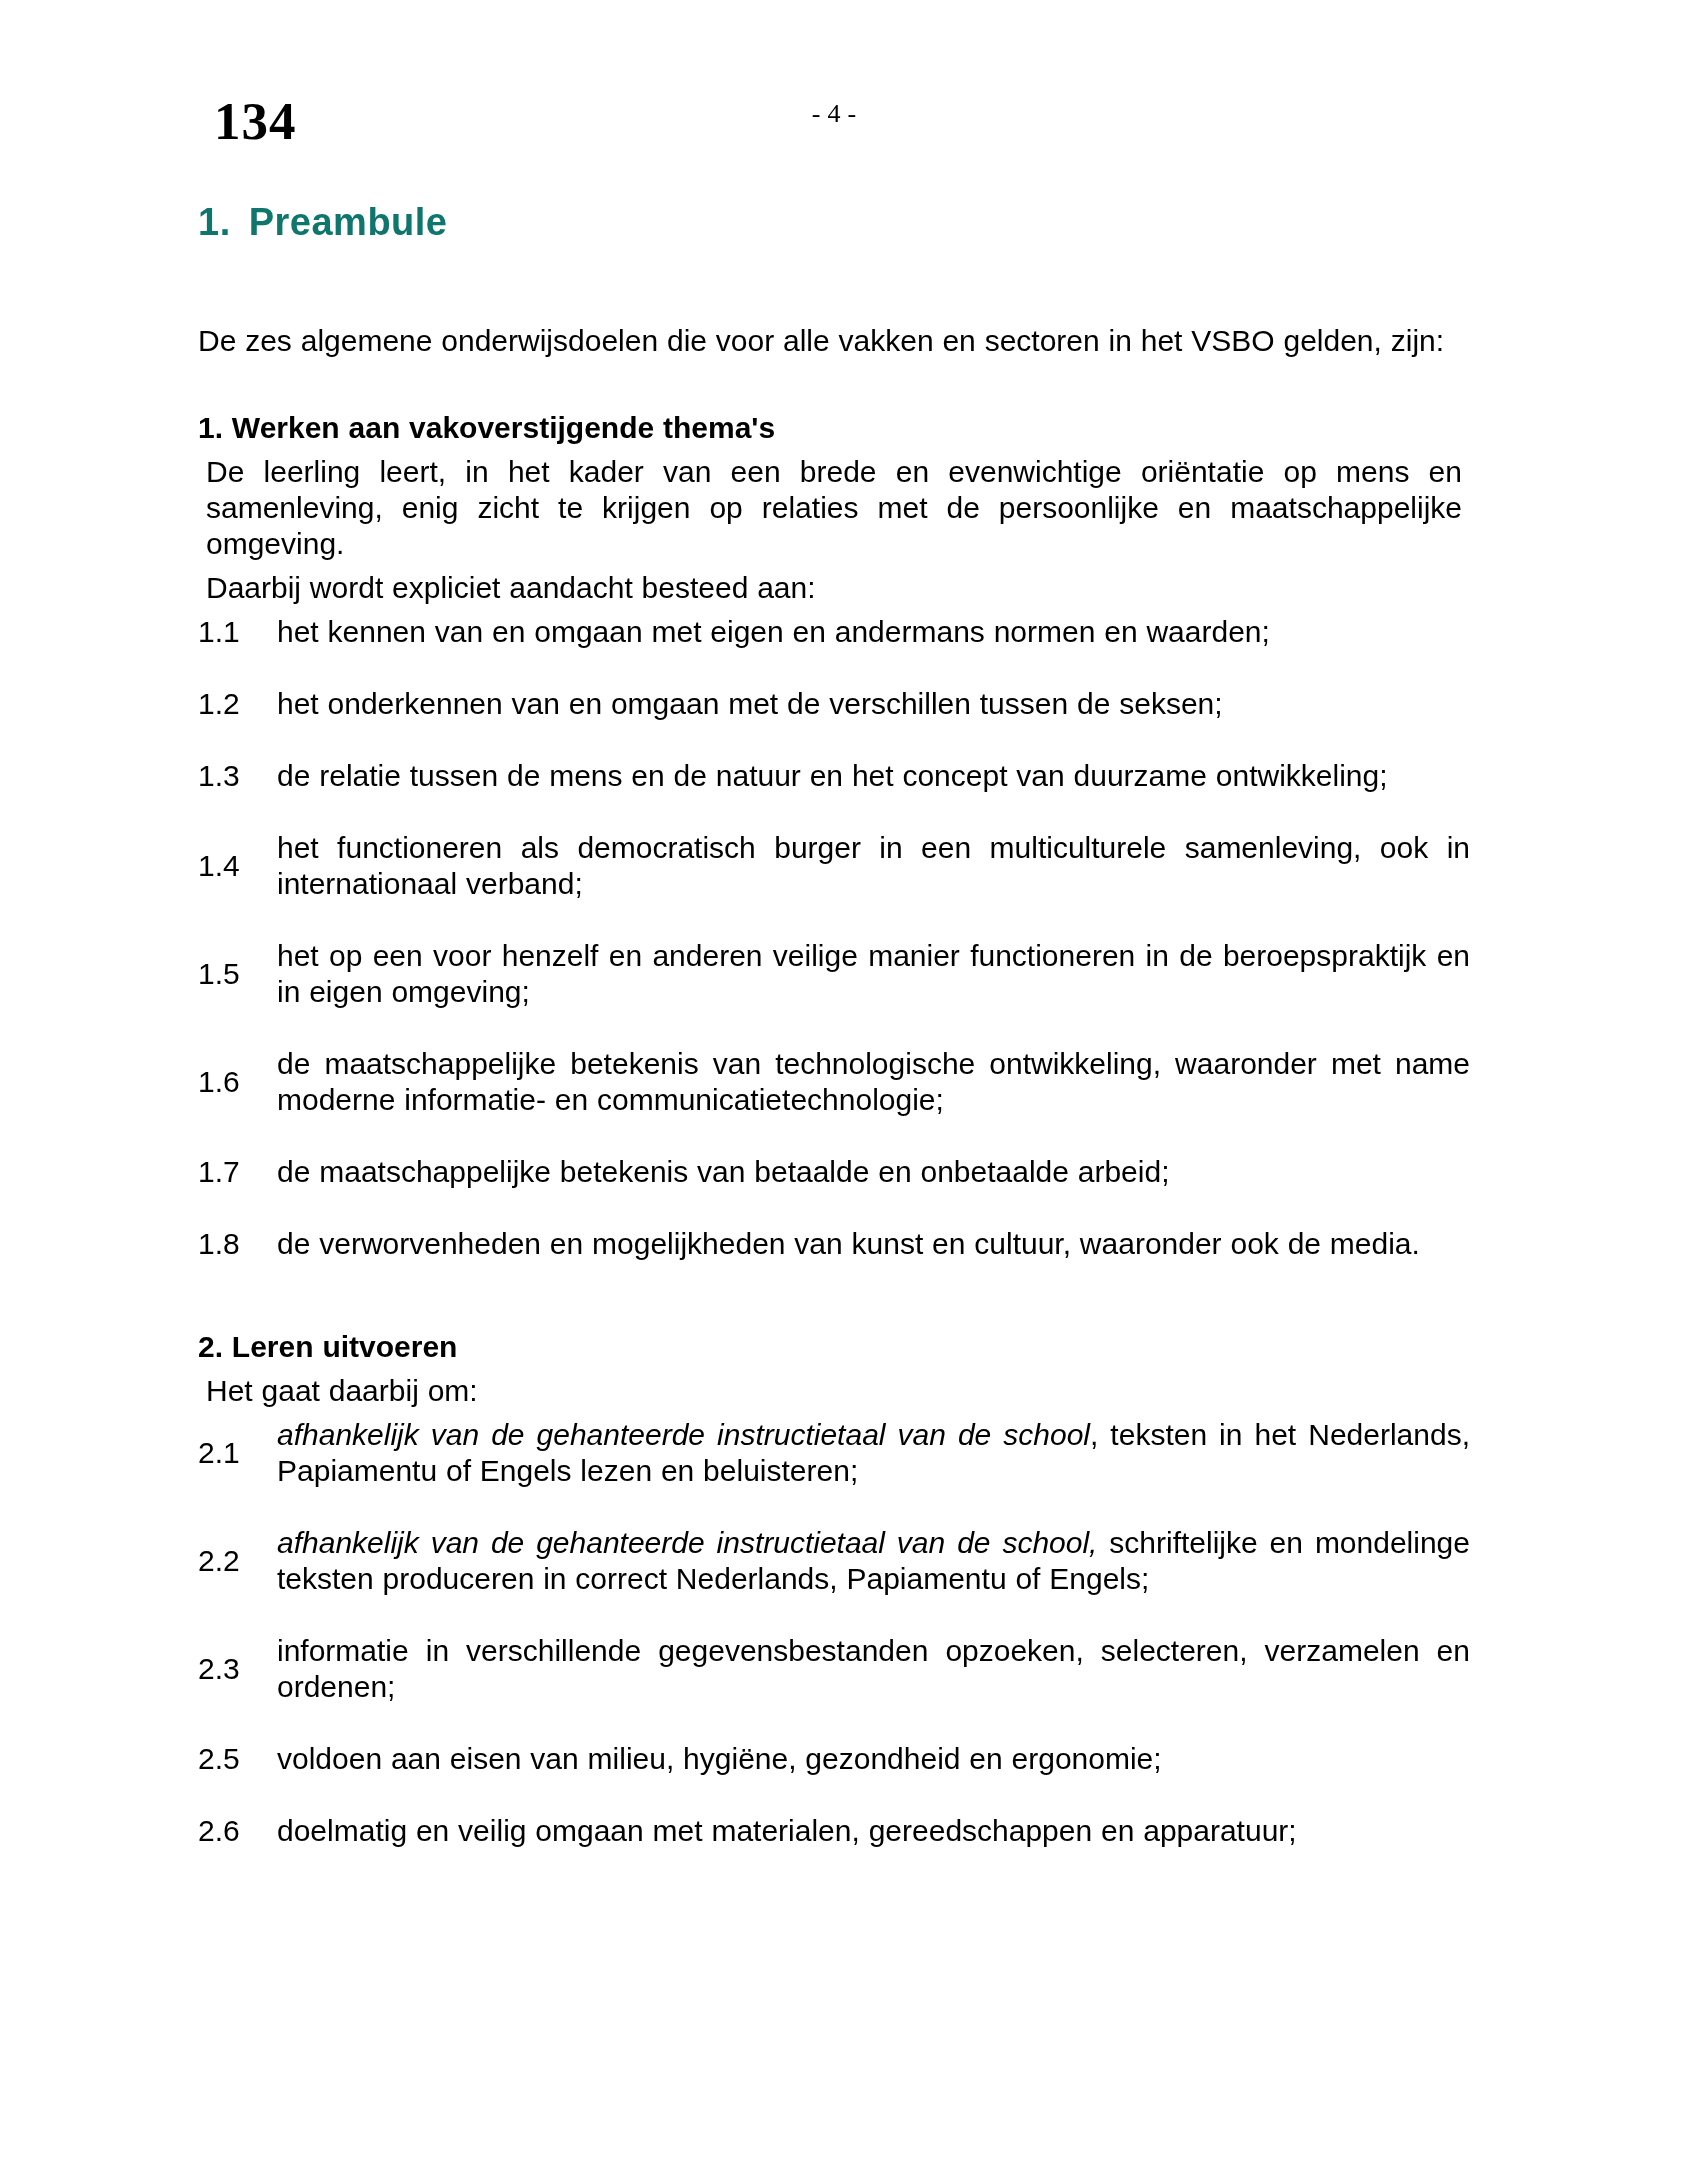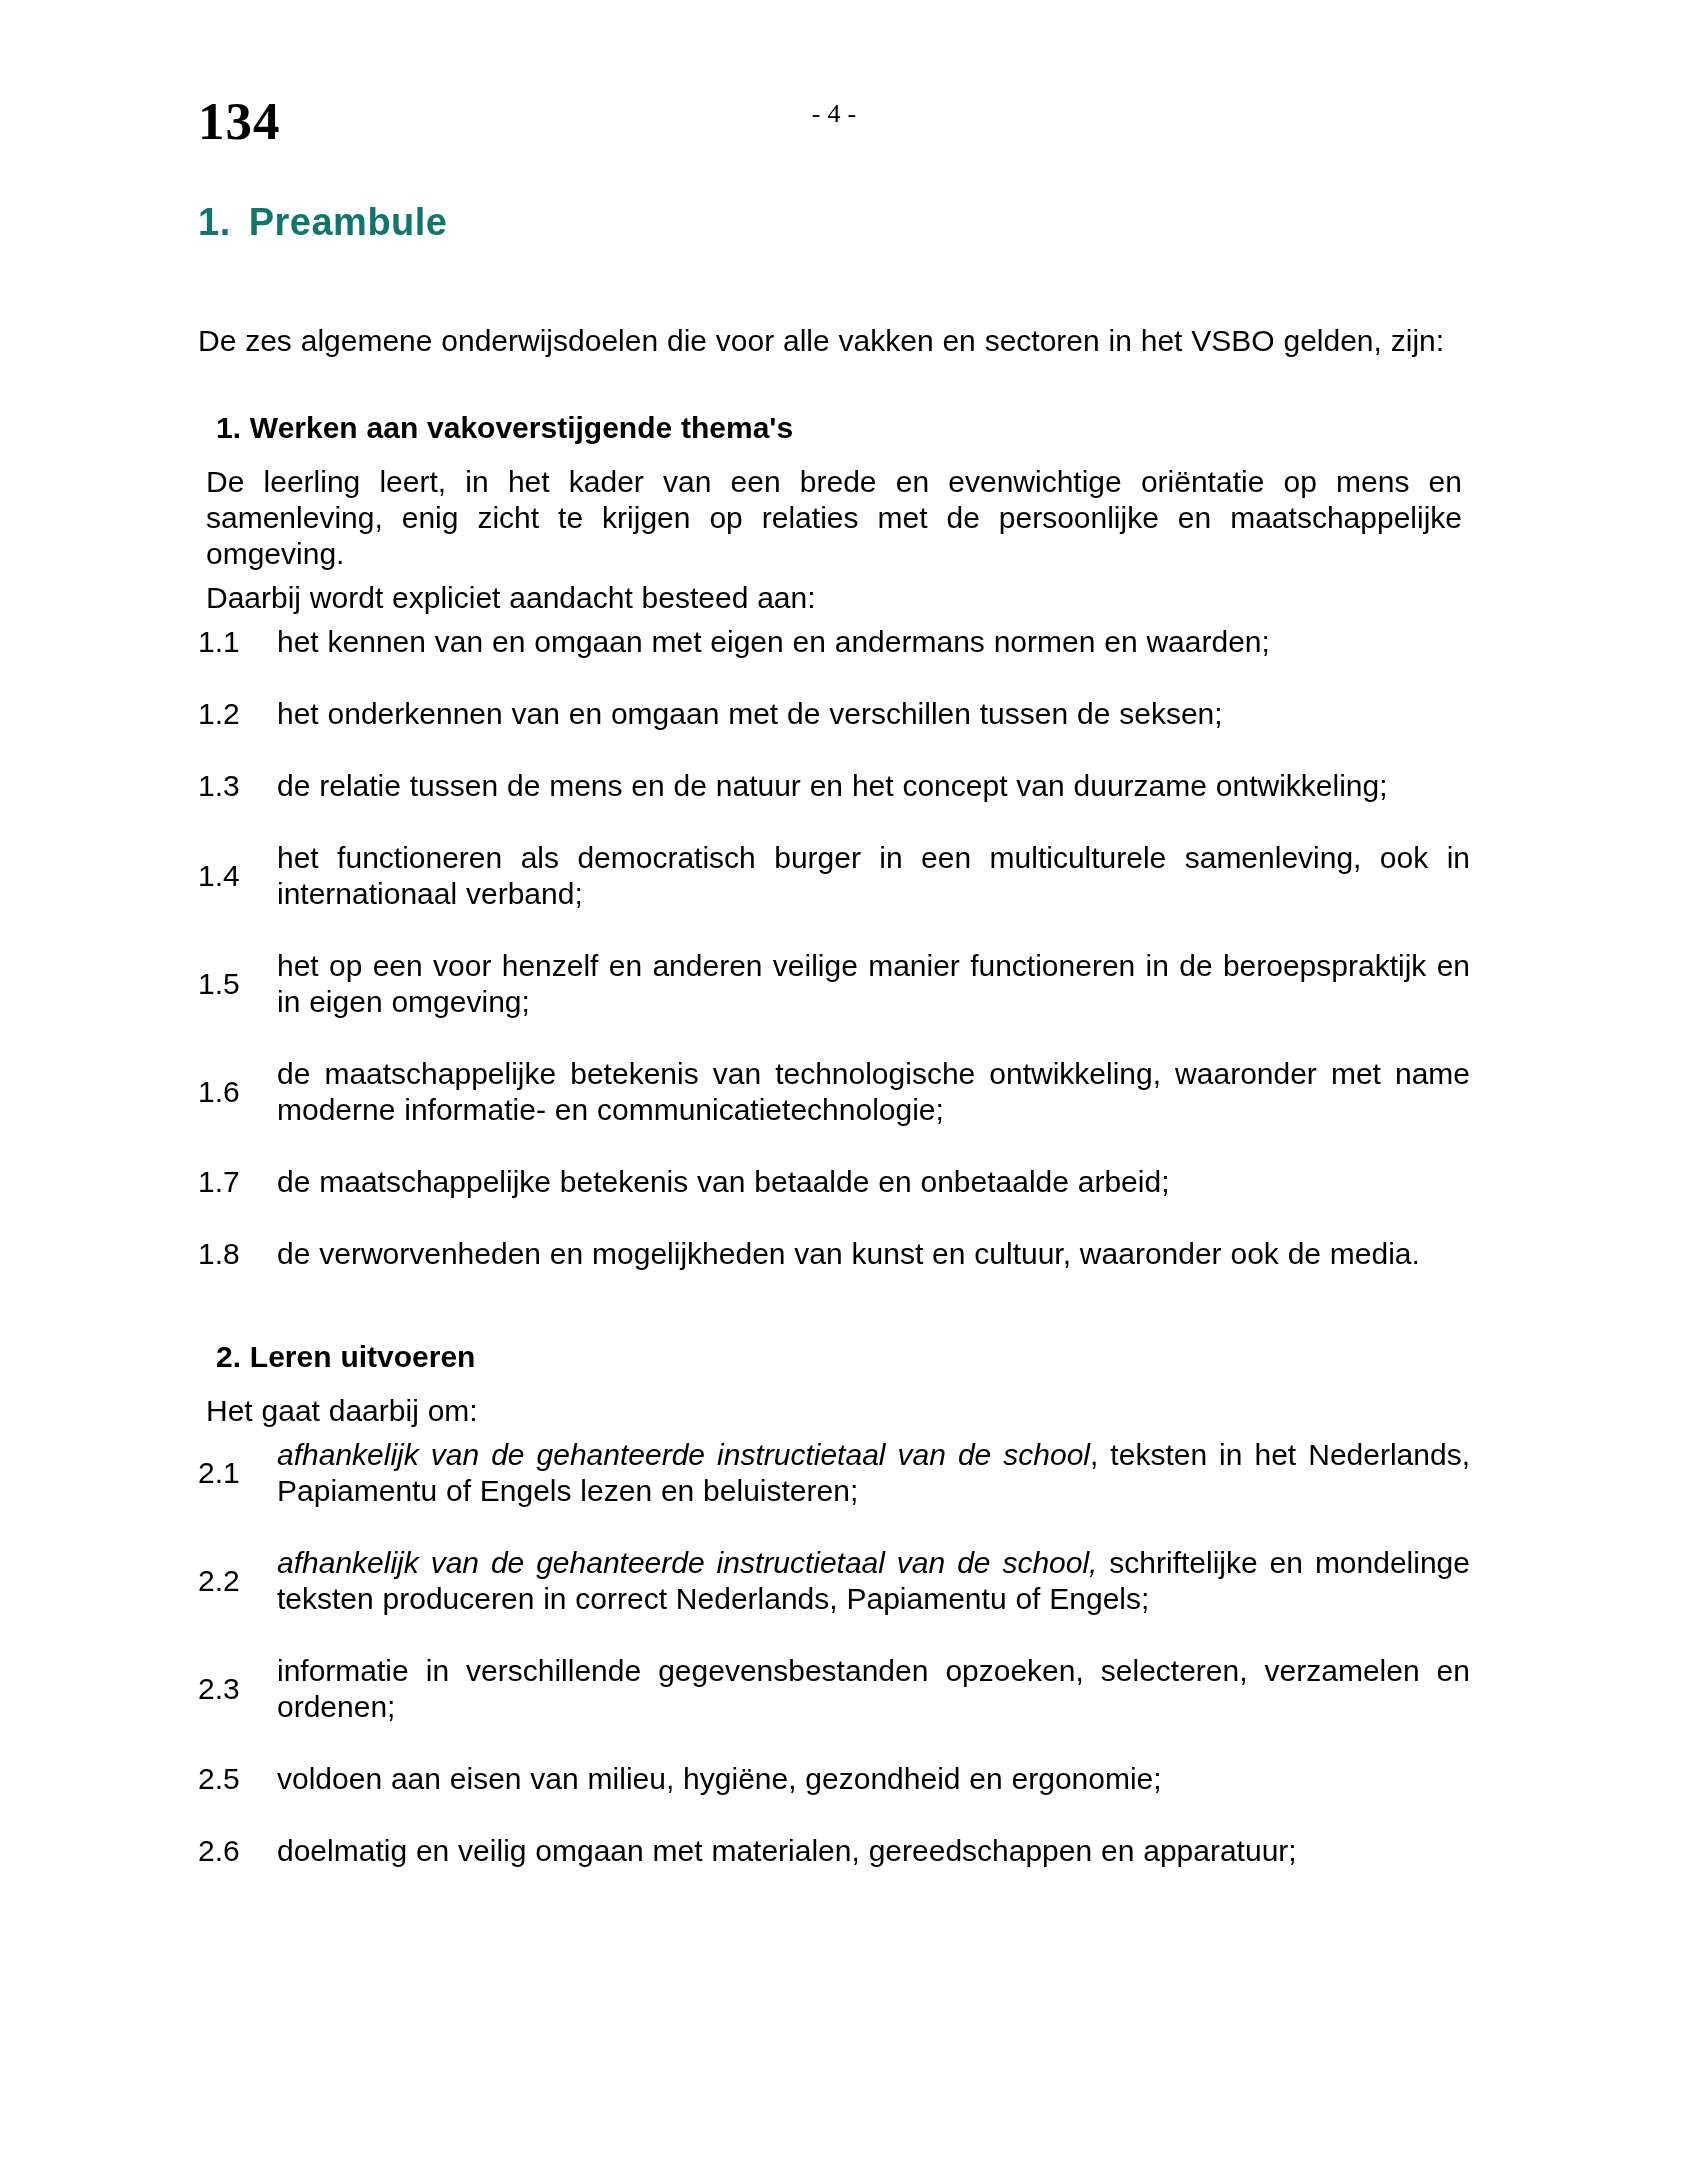--- a/index.html
+++ b/index.html
@@ -20,21 +20,21 @@
     line-height: 36px;
     word-spacing: 0.5px;
     overflow: hidden;
   }
   .page-header {
     position: relative;
     height: 69px;
   }
   .stamp {
     position: absolute;
-    left: 0;
+    left: 16px;
     top: 0;
     font-family: "Liberation Serif", serif;
     font-weight: 700;
     font-size: 53px;
     line-height: 53px;
     letter-spacing: 1px;
   }
   .folio {
     position: absolute;
     left: 50%;
@@ -55,21 +55,21 @@
   h1.doc-title .num {
     margin-right: 18px;
   }
   .intro {
     margin: 79px 0 0 0;
   }
   .section-1 { margin-top: 51px; }
   .section-2 { margin-top: 67px; }
   .section-title {
     font-weight: 700;
-    margin: 18px;
+    margin: 0;
   }
   .section-par {
     margin: 8px;
     text-align: justify;
   }
   .goal-list {
     margin: 0;
   }
   .goal-item {
     display: flex;

